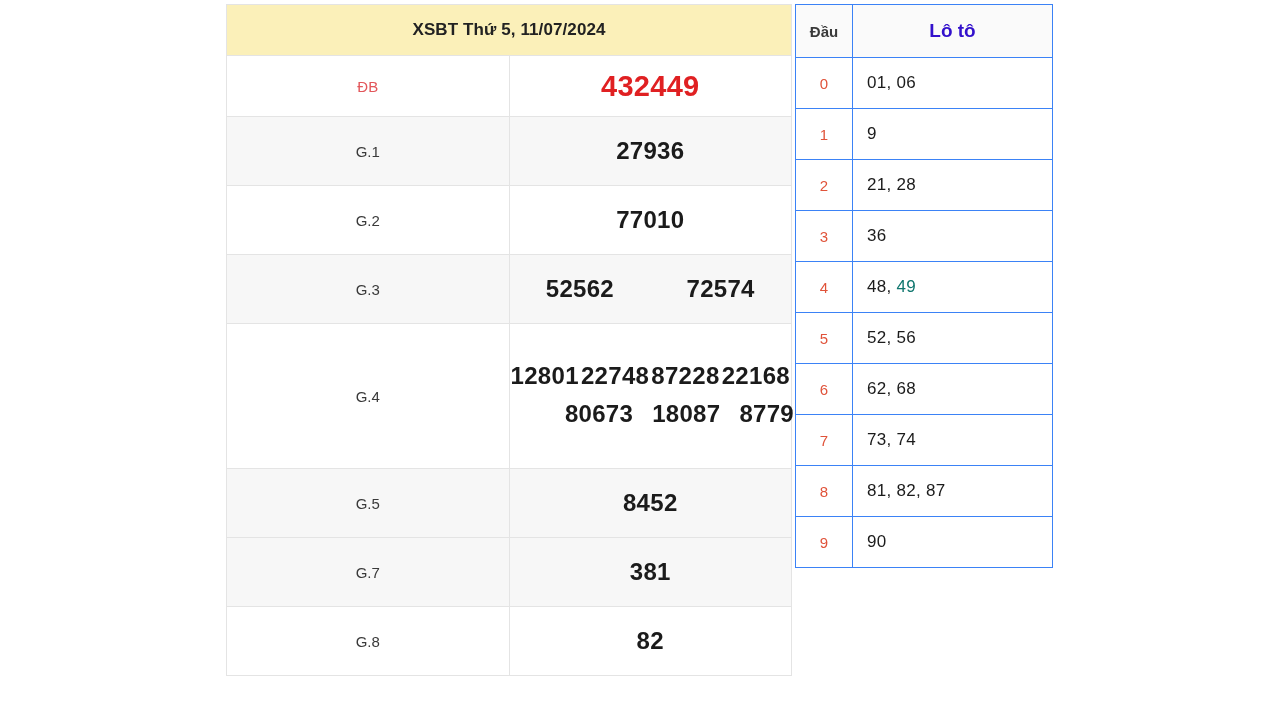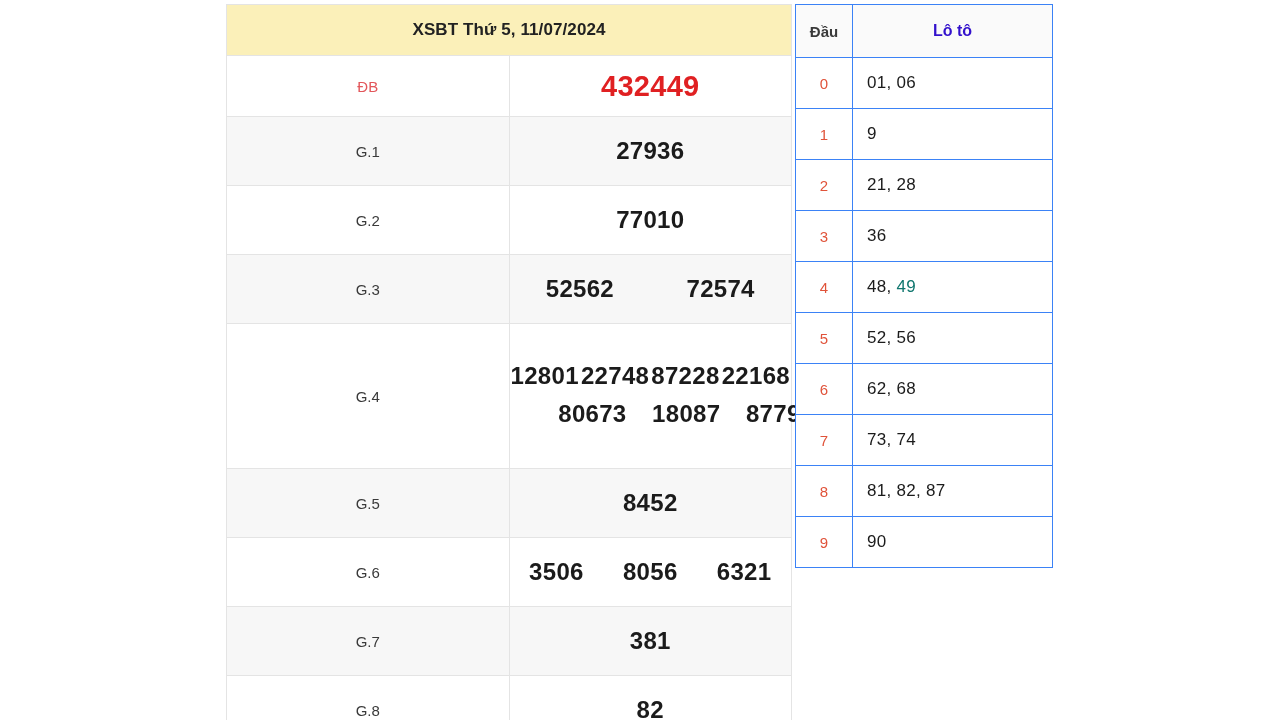--- a/index.html
+++ b/index.html
@@ -79,21 +79,21 @@
     width: 100%;
   }
   .num-row.two > span  { flex: 0 0 46%; text-align: center; }
   .num-row.three > span{ flex: 0 0 31%; text-align: center; }
   .num-row.four > span { flex: 0 0 24%; text-align: center; }
   .num-row.one > span  { flex: 0 0 100%; text-align: center; }
   .num-row.three-inset > span { flex: 0 0 31%; text-align: center; }
 
   .g4-cell { padding: 8px 0 10px 0 !important; }
   .g4-cell .num-row + .num-row { margin-top: 10px; }
-  .g4-cell .num-row.three-inset { padding: 0 36px; }
+  .g4-cell .num-row.three-inset { padding: 0 36px; justify-content: center; }
 
   .h-db { height: 60px; }
   .h-std { height: 68px; }
   .h-g4 { height: 126px; }
 
   
   #loto-table {
     position: absolute;
     left: 795px;
     top: 4px;
@@ -114,21 +114,21 @@
     background: #fafafa;
     text-align: center;
     font-size: 15px;
     font-weight: bold;
     color: #3a3a3a;
   }
   .loto-head-loto {
     height: 52px;
     background: #fafafa;
     text-align: center;
-    font-size: 16px;
+    font-size: 19px;
     font-weight: bold;
     color: #3311cc;
   }
 
   .loto-dau {
     width: 56px;
     height: 50px;
     text-align: center;
     font-size: 15px;
     color: #e0533a;
@@ -213,30 +213,20 @@
 
       <tr class="row-alt">
         <td class="prize-label h-std">G.5</td>
         <td class="prize-values h-std">
           <div class="num-row one">
             <span>8452</span>
           </div>
         </td>
       </tr>
 
-      <tr class="row-plain">
-        <td class="prize-label h-std">G.6</td>
-        <td class="prize-values h-std">
-          <div class="num-row three">
-            <span>3506</span>
-            <span>8056</span>
-            <span>6321</span>
-          </div>
-        </td>
-      </tr>
 
       <tr class="row-alt">
         <td class="prize-label h-std">G.7</td>
         <td class="prize-values h-std">
           <div class="num-row one">
             <span>381</span>
           </div>
         </td>
       </tr>
 

